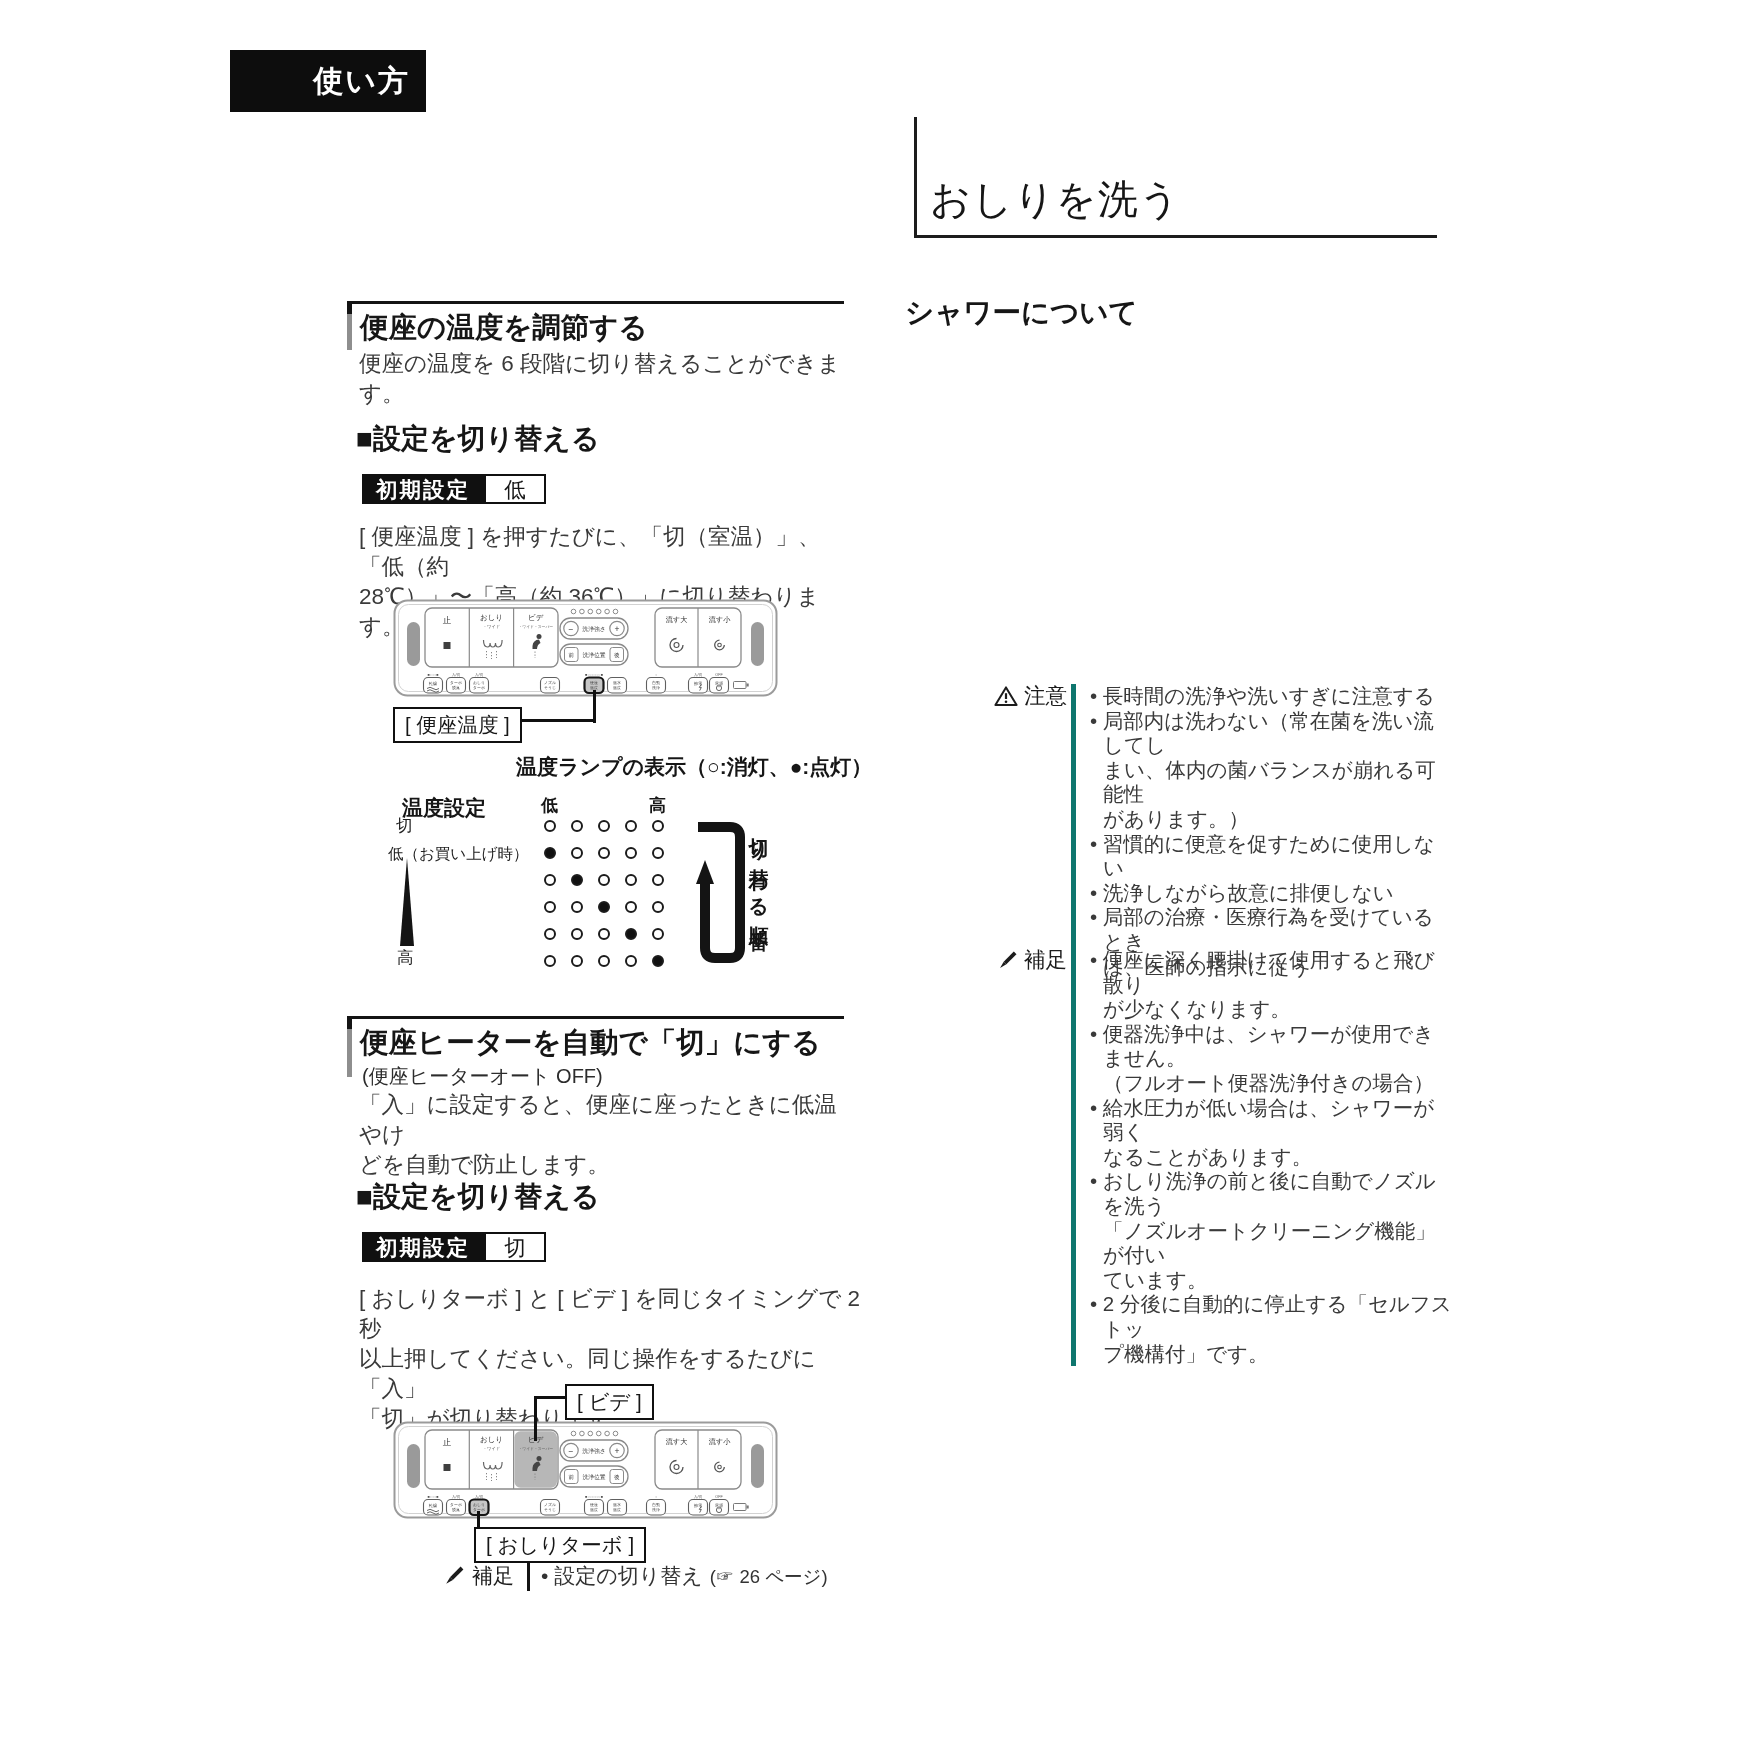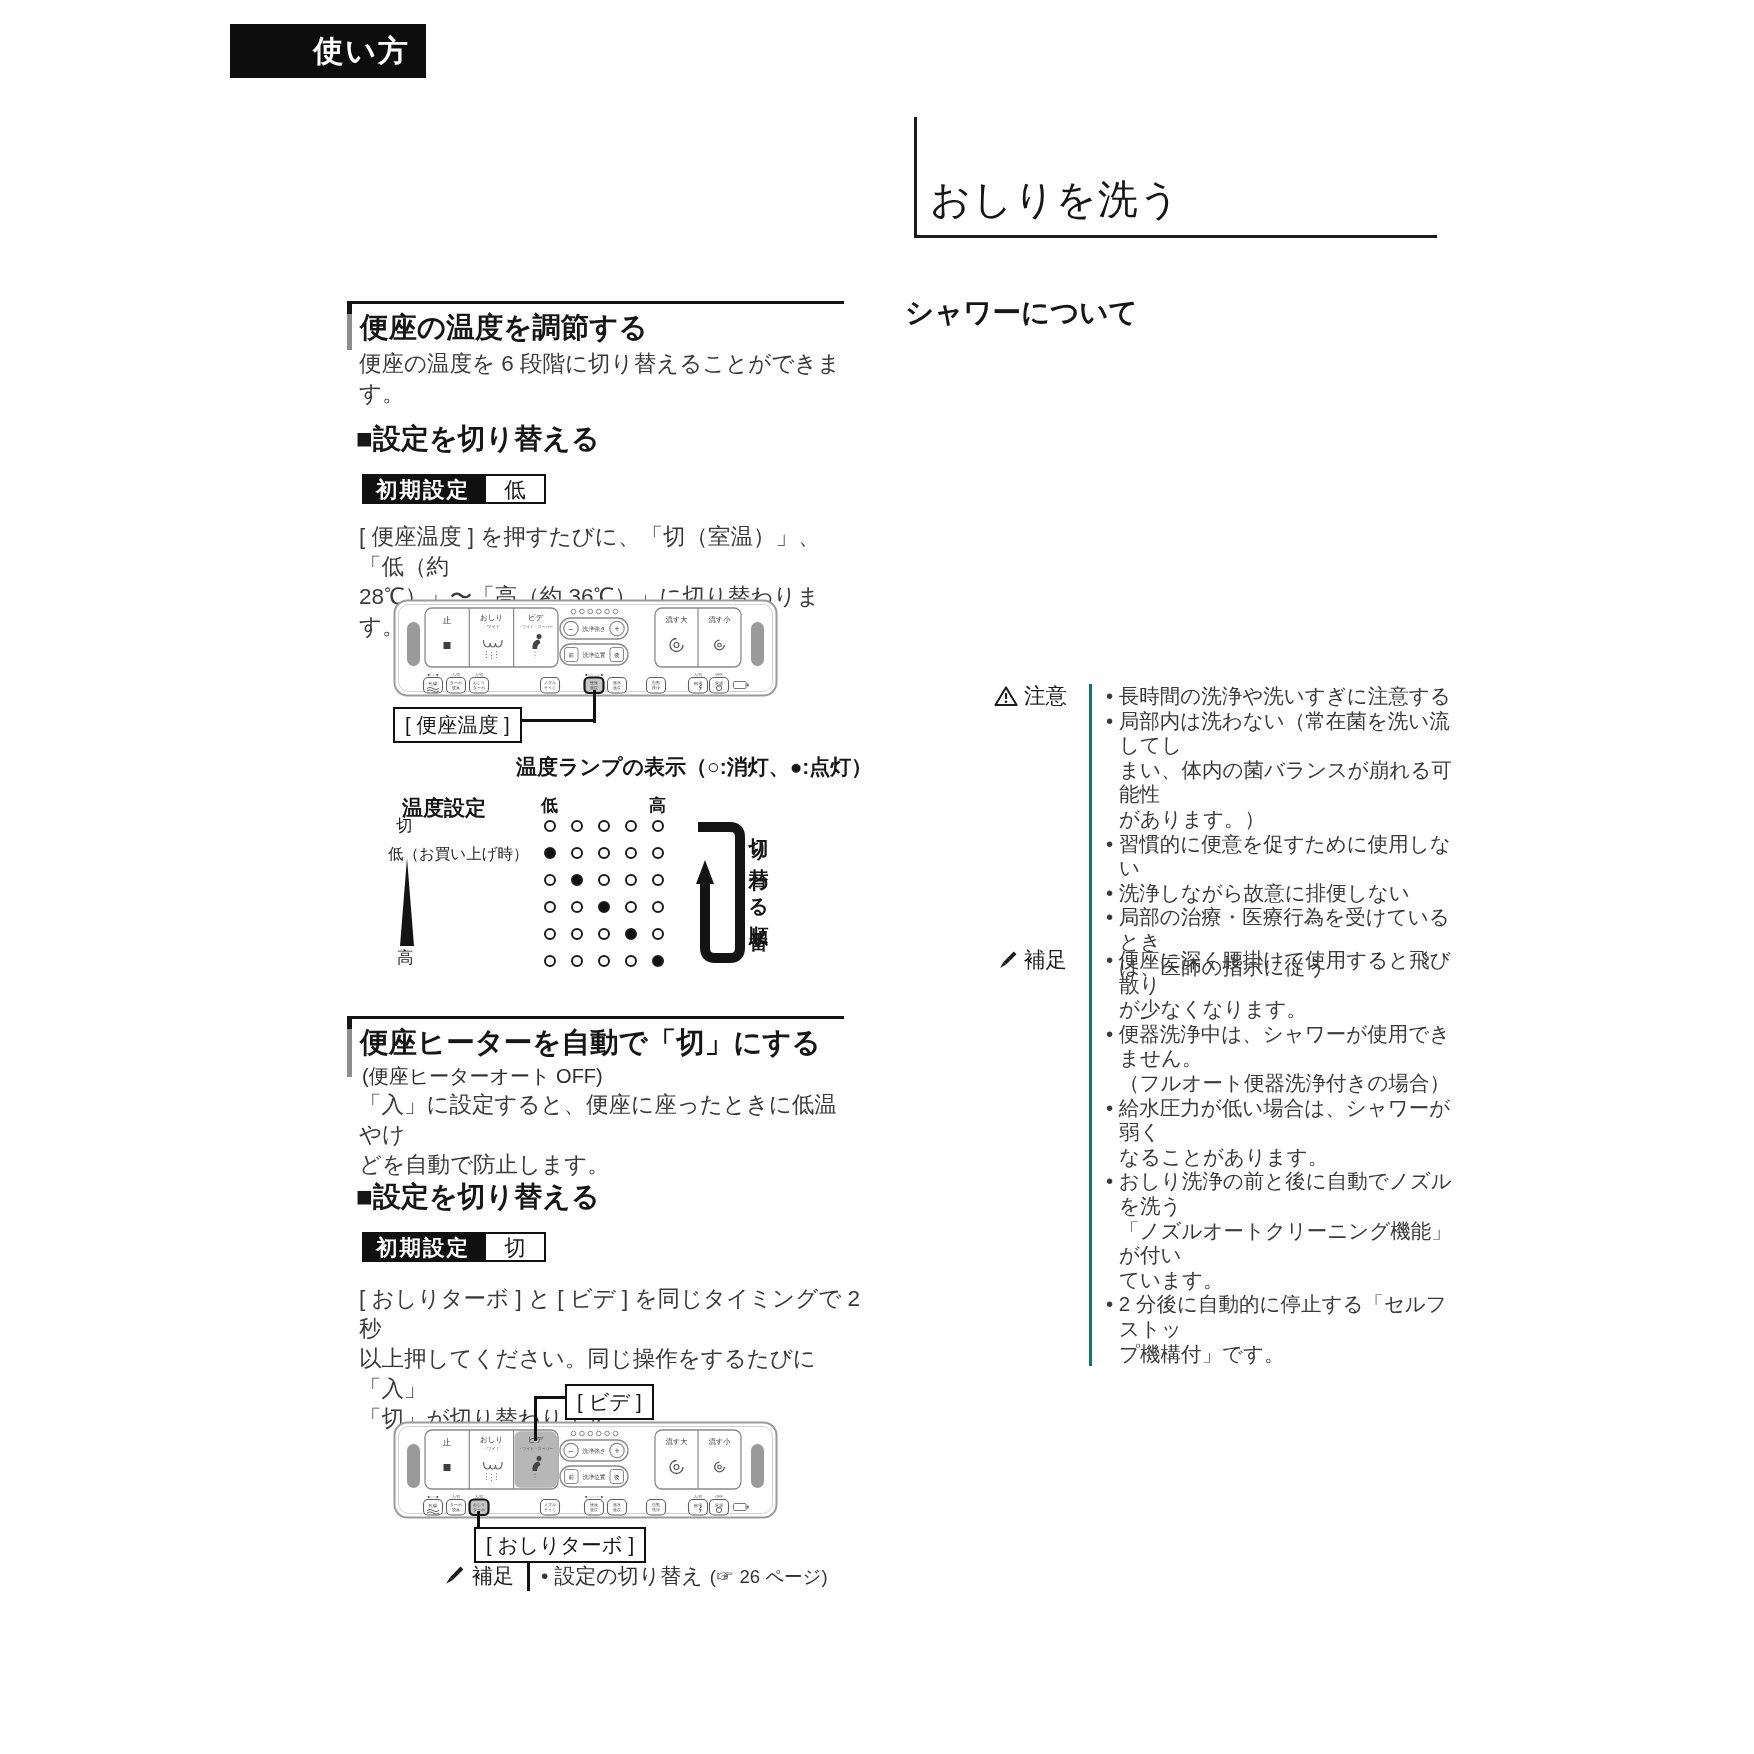--- a/index.html
+++ b/index.html
@@ -38,33 +38,33 @@
                background:#fff;box-sizing:border-box;}
   .lamp-circle.on{background:#101010;}
   .lamp-h{font-size:21px;font-weight:600;color:#161616;white-space:nowrap;}
   .lamp-l{font-size:17px;font-weight:600;color:#161616;white-space:nowrap;}
   .lamp-r{font-size:16.5px;color:#222;white-space:nowrap;}
   .vtext{writing-mode:vertical-rl;font-size:20px;font-weight:600;letter-spacing:4px;color:#141414;}
 
   .note-block{display:flex;align-items:flex-start;}
   .note-label{display:flex;align-items:center;gap:6px;justify-content:flex-end;width:74px;flex:none;
               font-size:21.5px;color:#1c1c1c;line-height:24.6px;}
-  .note-items{border-left:3px solid #0f766e;margin-left:22px;padding-left:14px;}
+  .note-items{border-left:5px solid #0f766e;margin-left:4px;padding-left:14px;}
   .note-item{font-size:20.5px;line-height:24.6px;color:#3a3a3a;white-space:pre-line;
              padding-left:13px;text-indent:-13px;}
 
   .bottom-note{display:flex;align-items:center;}
   .pagenum{width:100%;text-align:center;font-size:28px;color:#2e2e2e;}
 </style>
 </head>
 <body>
 
 <div class="page">
 
-  <div class="abs tab" style="left:230px;top:24px;width:196px;height:54px;">
+  <div class="abs tab" style="left:230px;top:50px;width:196px;height:62px;">
     <span>使い方</span>
   </div>
 
 
   <div class="abs title-block" style="left:914px;top:117px;width:523px;height:121px;">
     <span class="title-text">おしりを洗う</span>
   </div>
 
   <div class="abs sec-head" style="left:347px;top:301px;width:497px;height:48px;">
     <div class="sec-bar"></div>

